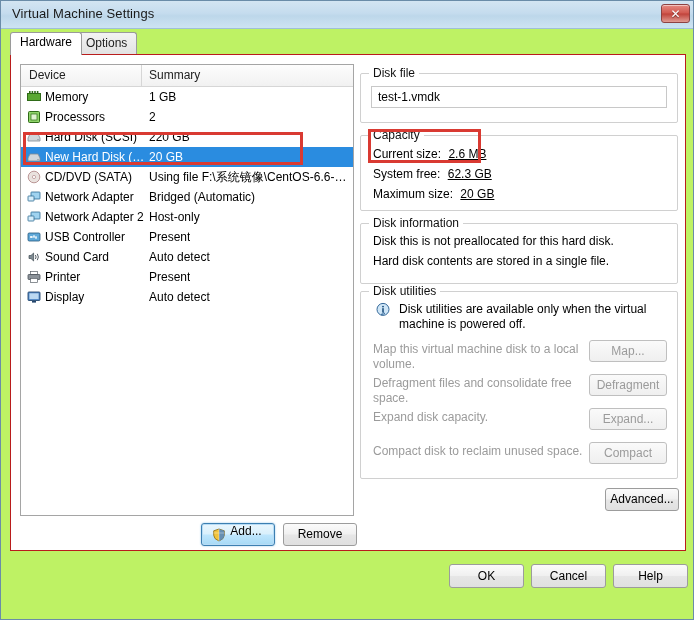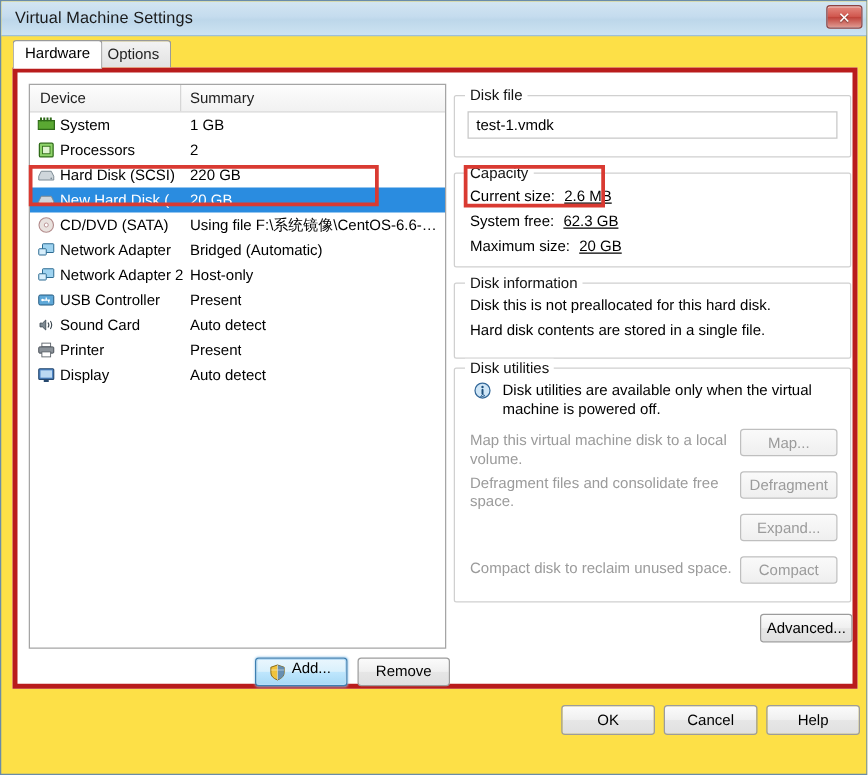--- a/index.html
+++ b/index.html
@@ -14,21 +14,21 @@
     -webkit-font-smoothing: antialiased;
   }
 
   #app {
     position: relative;
     width: 694px;
     height: 620px;
     overflow: hidden;
     box-sizing: border-box;
     border: 1px solid #6a8ca8;
-    background: #fde047;
+    background: #bef264;
   }
 
   
   .titlebar {
     position: absolute;
     left: 0; top: 0;
     width: 694px;
     height: 28px;
     box-sizing: border-box;
     background: linear-gradient(to bottom, #d3e5f2 0%, #c5dcee 45%, #bdd7ea 55%, #cde3f2 100%);
@@ -106,21 +106,21 @@
   }
 
   
   .tabpanel {
     position: absolute;
     left: 9px; top: 53px;
     width: 676px;
     height: 497px;
     box-sizing: border-box;
     background: #ffffff;
-    border: 4px solid #b91c1c;
+    border: 1px solid #b91c1c;
   }
 
   
   .devlist {
     position: absolute;
     left: 9px; top: 9px;
     width: 334px;
     height: 452px;
     box-sizing: border-box;
     background: #ffffff;
@@ -386,21 +386,21 @@
       <div class="devrow">
         <span class="devicon">
           <svg width="14" height="14" viewBox="0 0 14 14">
               <rect x="0.5" y="3.5" width="13" height="7" fill="#5aa832" stroke="#2f6b18"></rect>
               <rect x="2" y="1" width="1.6" height="3" fill="#2f6b18"></rect>
               <rect x="4.6" y="1" width="1.6" height="3" fill="#2f6b18"></rect>
               <rect x="7.2" y="1" width="1.6" height="3" fill="#2f6b18"></rect>
               <rect x="9.8" y="1" width="1.6" height="3" fill="#2f6b18"></rect>
             </svg>
         </span>
-        <span class="devname">System</span>
+        <span class="devname">Memory</span>
         <span class="devsum">1 GB</span>
       </div>
 
       <div class="devrow">
         <span class="devicon">
           <svg width="14" height="14" viewBox="0 0 14 14">
               <rect x="1.5" y="1.5" width="11" height="11" rx="1" fill="#8fd46a" stroke="#2f6b18"></rect>
               <rect x="4" y="4" width="6" height="6" fill="#dff3d0" stroke="#2f6b18" stroke-width="0.7"></rect>
             </svg>
         </span>
@@ -578,20 +578,21 @@
         </span>
         <div class="btn disabled ubtn">Map...</div>
       </div>
 
       <div class="util-row" id="u-defr">
         <div class="utext">Defragment files and consolidate free space.</div>
         <div class="btn disabled ubtn">Defragment</div>
       </div>
 
       <div class="util-row" id="u-exp">
+        <div class="utext">Expand disk capacity.</div>
         <div class="btn disabled ubtn">Expand...</div>
       </div>
 
       <div class="util-row" id="u-comp">
         <div class="utext">Compact disk to reclaim unused space.</div>
         <div class="btn disabled ubtn">Compact</div>
       </div>
     </div>
 
     <div class="btn advbtn">Advanced...</div>

